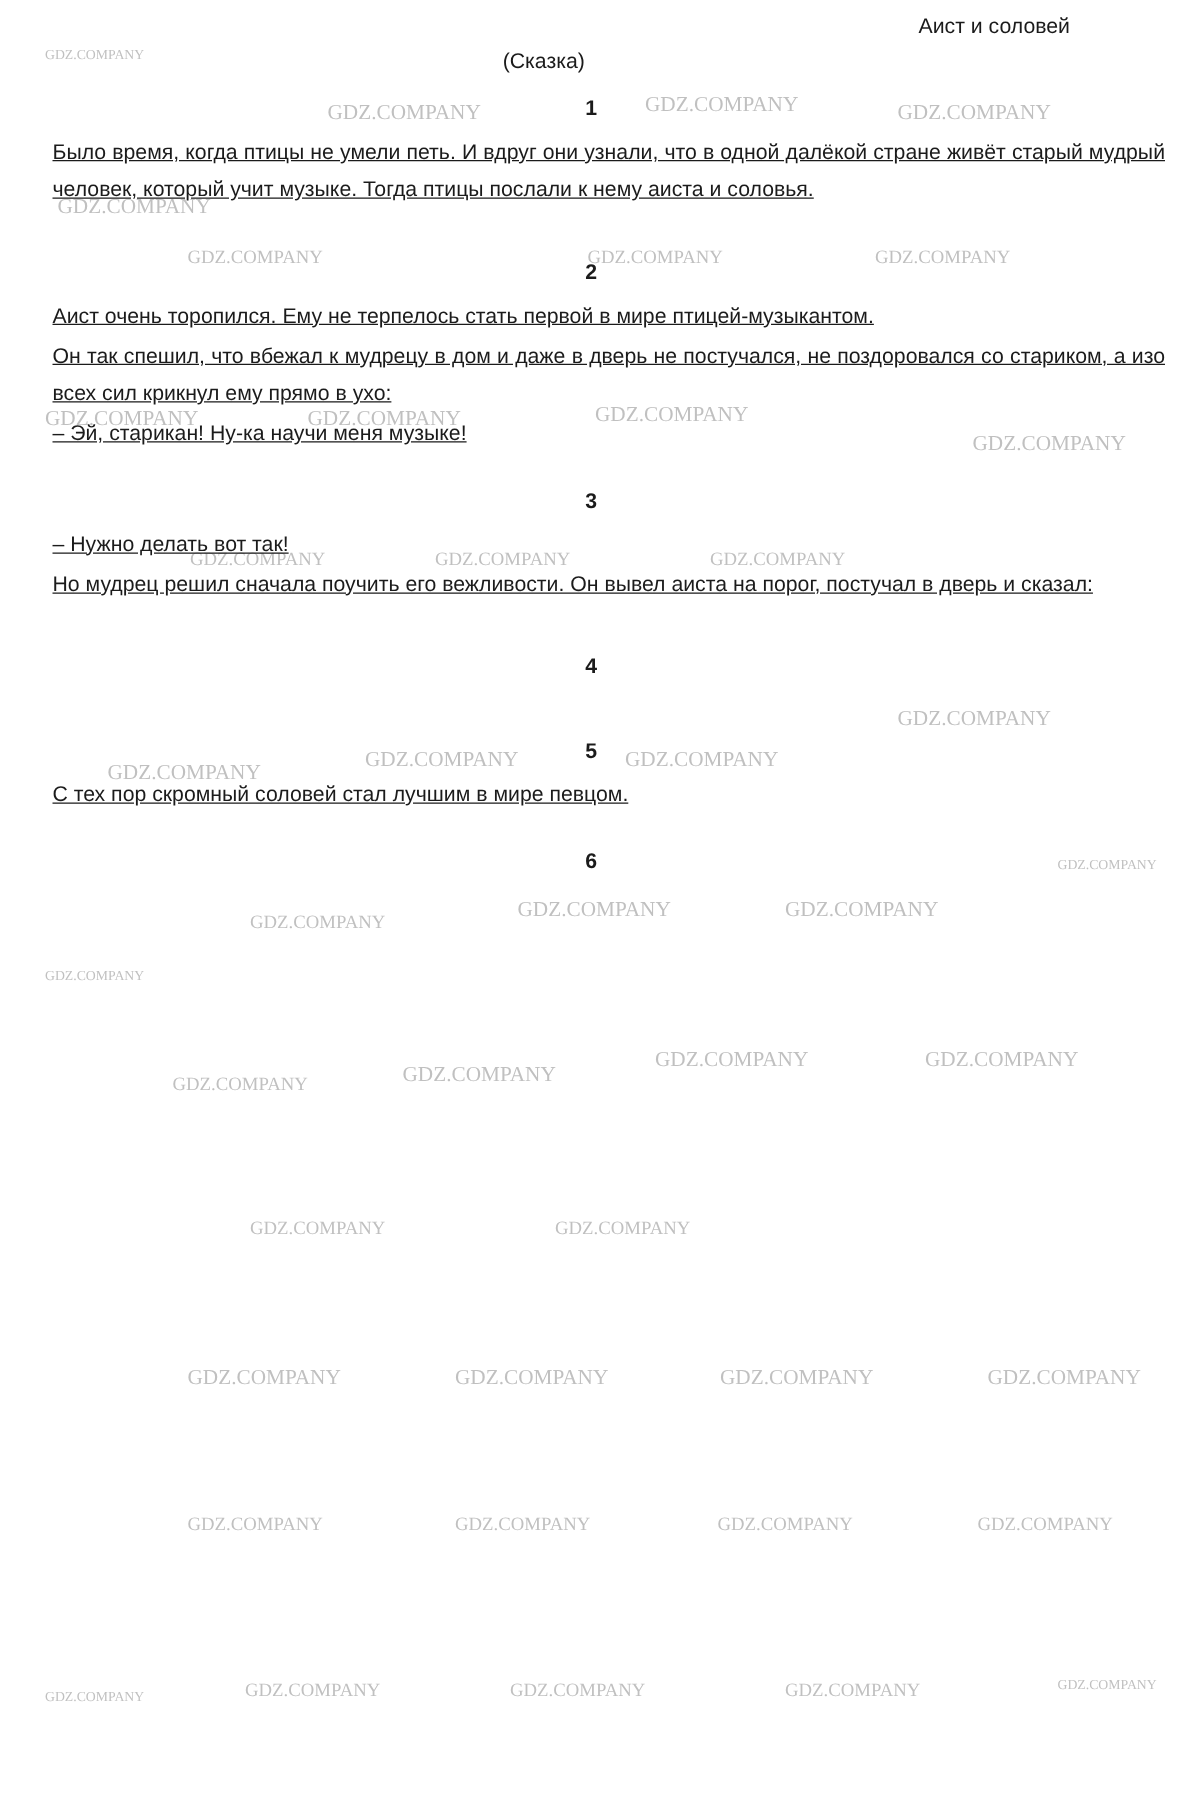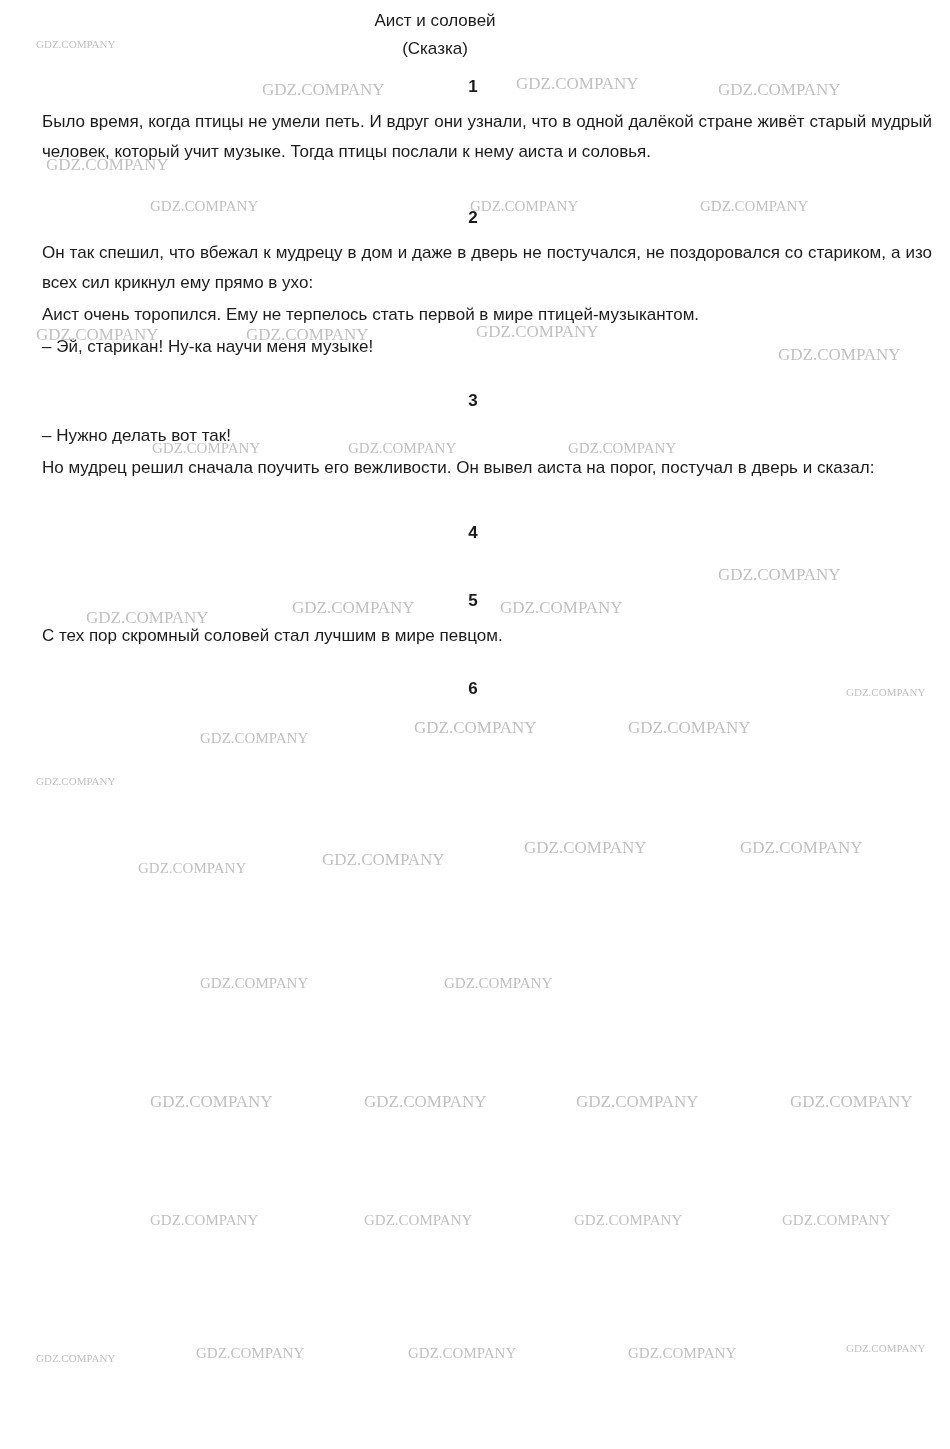--- a/index.html
+++ b/index.html
@@ -23,21 +23,21 @@
     z-index: 2;
     padding: 8px 14px 0 14px;
   }
   .exercise-number {
     font-size: 19px;
     font-weight: bold;
     line-height: 1.1;
     margin: 4px 0 18px 26px;
   }
   .title {
-    text-align: center;
+    text-align: right;
     font-size: 17px;
     line-height: 1.5;
     margin: 0 0 2px 0;
     padding-right: 80px;
   }
   .subtitle {
     text-align: center;
     font-size: 17px;
     line-height: 1.5;
     margin: 0 0 14px 0;
@@ -50,20 +50,21 @@
     margin: 16px 0 10px 0;
     padding-right: 4px;
   }
   .para {
     font-size: 17px;
     line-height: 1.78;
     margin: 0 0 2px 0;
     text-align: justify;
     text-justify: inter-word;
     padding: 0 4px 0 28px;
+    text-decoration: underline;
   }
   .para.noindent {
     text-align: left;
   }
   .spacer-sm { height: 10px; }
   .spacer-md { height: 22px; }
 
   
   .wm {
     position: absolute;
@@ -134,22 +135,22 @@
 
 
     <div class="title">Аист и соловей</div>
     <div class="subtitle">(Сказка)</div>
 
     <div class="part-number">1</div>
     <p class="para">Было время, когда птицы не умели петь. И вдруг они узнали, что в одной далёкой стране живёт старый мудрый человек, который учит музыке. Тогда птицы послали к нему аиста и соловья.</p>
     <div class="spacer-md"></div>
 
     <div class="part-number">2</div>
+    <p class="para">Аист очень торопился. Ему не терпелось стать первой в мире птицей-музыкантом.</p>
     <p class="para">Он так спешил, что вбежал к мудрецу в дом и даже в дверь не постучался, не поздоровался со стариком, а изо всех сил крикнул ему прямо в ухо:</p>
-    <p class="para">Аист очень торопился. Ему не терпелось стать первой в мире птицей-музыкантом.</p>
     <p class="para noindent">– Эй, старикан! Ну-ка научи меня музыке!</p>
     <div class="spacer-sm"></div>
 
     <div class="part-number">3</div>
     <p class="para noindent">– Нужно делать вот так!</p>
     <p class="para">Но мудрец решил сначала поучить его вежливости. Он вывел аиста на порог, постучал в дверь и сказал:</p>
     <div class="spacer-md"></div>
 
     <div class="part-number">4</div>
     <div class="spacer-md"></div>

